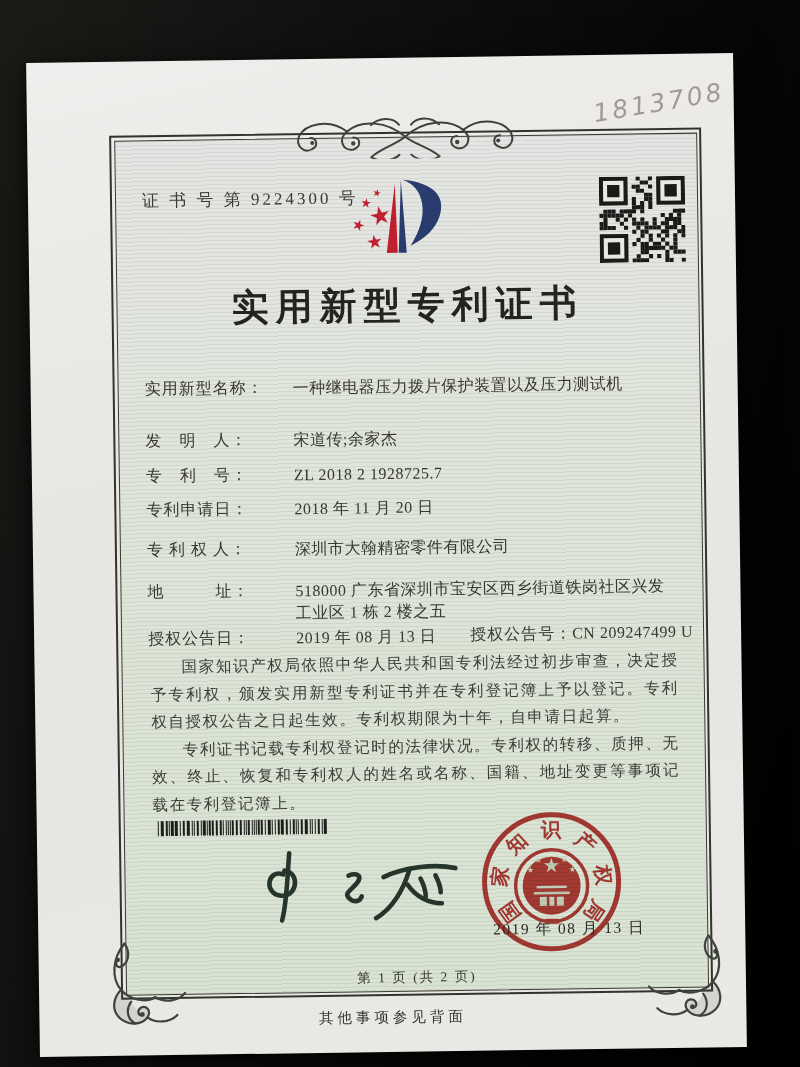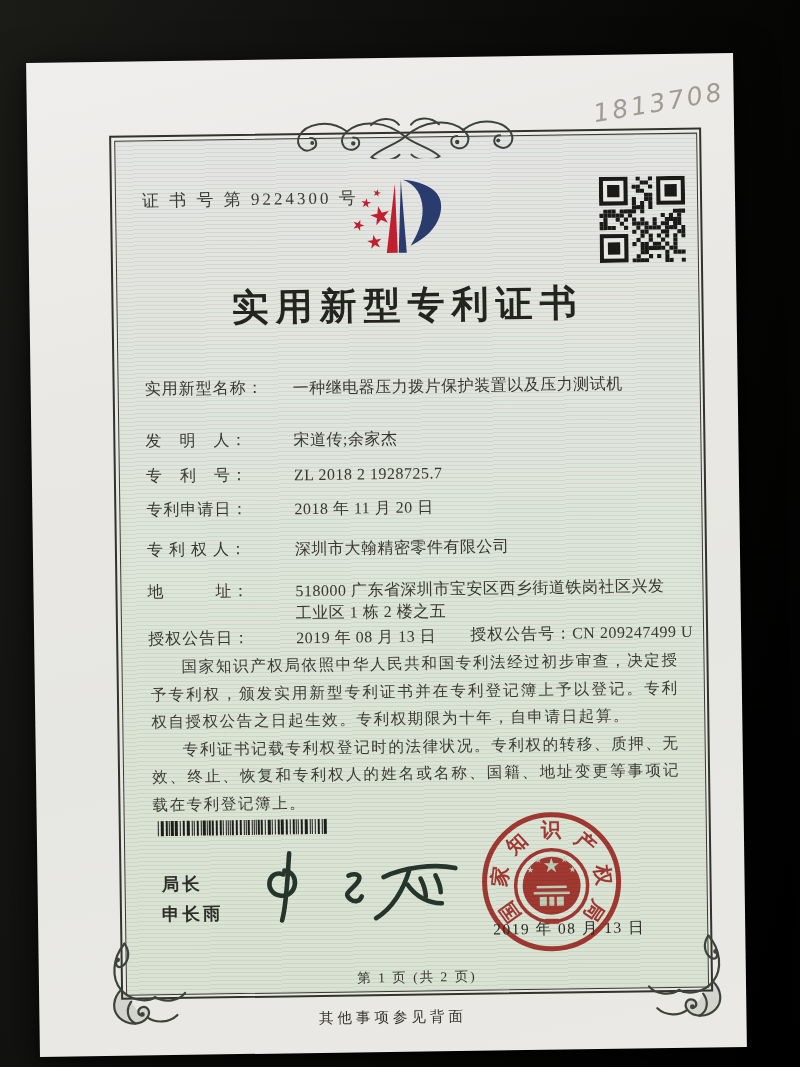--- a/index.html
+++ b/index.html
@@ -286,24 +286,20 @@
           <span class="pair2"><span class="lab2">授权公告号：</span><span>CN 209247499 U</span></span>
         </div>
 
         <div class="paras">
           <p>国家知识产权局依照中华人民共和国专利法经过初步审查，决定授予专利权，颁发实用新型专利证书并在专利登记簿上予以登记。专利权自授权公告之日起生效。专利权期限为十年，自申请日起算。</p>
           <p>专利证书记载专利权登记时的法律状况。专利权的转移、质押、无效、终止、恢复和专利权人的姓名或名称、国籍、地址变更等事项记载在专利登记簿上。</p>
         </div>
 
         <div class="barcode" id="barcode"><i style="width: 1px; margin-right: 2px; background: rgb(29, 29, 26);"></i><i style="width: 3px; margin-right: 2px; background: rgb(29, 29, 26);"></i><i style="width: 2px; margin-right: 1px; background: rgb(29, 29, 26);"></i><i style="width: 1px; margin-right: 1px; background: rgb(29, 29, 26);"></i><i style="width: 3px; margin-right: 1px; background: rgb(29, 29, 26);"></i><i style="width: 3px; margin-right: 2px; background: rgb(29, 29, 26);"></i><i style="width: 1px; margin-right: 2px; background: rgb(29, 29, 26);"></i><i style="width: 2px; margin-right: 2px; background: rgb(29, 29, 26);"></i><i style="width: 3px; margin-right: 2px; background: rgb(29, 29, 26);"></i><i style="width: 1px; margin-right: 1px; background: rgb(29, 29, 26);"></i><i style="width: 1px; margin-right: 2px; background: rgb(29, 29, 26);"></i><i style="width: 2px; margin-right: 2px; background: rgb(29, 29, 26);"></i><i style="width: 1px; margin-right: 1px; background: rgb(29, 29, 26);"></i><i style="width: 3px; margin-right: 1px; background: rgb(29, 29, 26);"></i><i style="width: 1px; margin-right: 1px; background: rgb(29, 29, 26);"></i><i style="width: 2px; margin-right: 1px; background: rgb(29, 29, 26);"></i><i style="width: 2px; margin-right: 2px; background: rgb(29, 29, 26);"></i><i style="width: 2px; margin-right: 2px; background: rgb(29, 29, 26);"></i><i style="width: 2px; margin-right: 1px; background: rgb(29, 29, 26);"></i><i style="width: 1px; margin-right: 2px; background: rgb(29, 29, 26);"></i><i style="width: 1px; margin-right: 1px; background: rgb(29, 29, 26);"></i><i style="width: 1px; margin-right: 1px; background: rgb(29, 29, 26);"></i><i style="width: 1px; margin-right: 1px; background: rgb(29, 29, 26);"></i><i style="width: 2px; margin-right: 2px; background: rgb(29, 29, 26);"></i><i style="width: 2px; margin-right: 2px; background: rgb(29, 29, 26);"></i><i style="width: 2px; margin-right: 2px; background: rgb(29, 29, 26);"></i><i style="width: 1px; margin-right: 1px; background: rgb(29, 29, 26);"></i><i style="width: 1px; margin-right: 1px; background: rgb(29, 29, 26);"></i><i style="width: 2px; margin-right: 2px; background: rgb(29, 29, 26);"></i><i style="width: 1px; margin-right: 1px; background: rgb(29, 29, 26);"></i><i style="width: 1px; margin-right: 1px; background: rgb(29, 29, 26);"></i><i style="width: 1px; margin-right: 1px; background: rgb(29, 29, 26);"></i><i style="width: 2px; margin-right: 1px; background: rgb(29, 29, 26);"></i><i style="width: 2px; margin-right: 2px; background: rgb(29, 29, 26);"></i><i style="width: 1px; margin-right: 2px; background: rgb(29, 29, 26);"></i><i style="width: 3px; margin-right: 1px; background: rgb(29, 29, 26);"></i><i style="width: 1px; margin-right: 2px; background: rgb(29, 29, 26);"></i><i style="width: 1px; margin-right: 2px; background: rgb(29, 29, 26);"></i><i style="width: 2px; margin-right: 1px; background: rgb(29, 29, 26);"></i><i style="width: 3px; margin-right: 2px; background: rgb(29, 29, 26);"></i><i style="width: 2px; margin-right: 2px; background: rgb(29, 29, 26);"></i><i style="width: 1px; margin-right: 2px; background: rgb(29, 29, 26);"></i><i style="width: 2px; margin-right: 1px; background: rgb(29, 29, 26);"></i><i style="width: 1px; margin-right: 1px; background: rgb(29, 29, 26);"></i><i style="width: 1px; margin-right: 2px; background: rgb(29, 29, 26);"></i><i style="width: 2px; margin-right: 2px; background: rgb(29, 29, 26);"></i><i style="width: 3px; margin-right: 2px; background: rgb(29, 29, 26);"></i><i style="width: 1px; margin-right: 1px; background: rgb(29, 29, 26);"></i><i style="width: 1px; margin-right: 2px; background: rgb(29, 29, 26);"></i><i style="width: 1px; margin-right: 2px; background: rgb(29, 29, 26);"></i><i style="width: 2px; margin-right: 2px; background: rgb(29, 29, 26);"></i><i style="width: 1px; margin-right: 1px; background: rgb(29, 29, 26);"></i><i style="width: 3px; margin-right: 1px; background: rgb(29, 29, 26);"></i></div>
 
-        <div class="signer">
-          <div>局长</div>
-          <div>申长雨</div>
-        </div>
 
         <svg class="sig" viewBox="0 0 220 78">
             <g fill="none" stroke="#26352b" stroke-width="4.6" stroke-linecap="round" stroke-linejoin="round">
               <path d="M30 27 C14 21 10 45 26 48 C44 51 47 25 31 23"></path>
               <path d="M36 6 C34 28 33 56 28 73"></path>
               <path d="M95 29 C103 26 110 29 103 37 C96 45 89 47 97 53 C101 56 106 55 108 50"></path>
               <path d="M130 31 C150 22 180 18 202 23"></path>
               <path d="M156 24 C150 44 138 63 122 72"></path>
               <path d="M154 39 C162 51 175 58 188 58"></path>
               <path d="M167 33 C170 39 172 45 172 51"></path>

